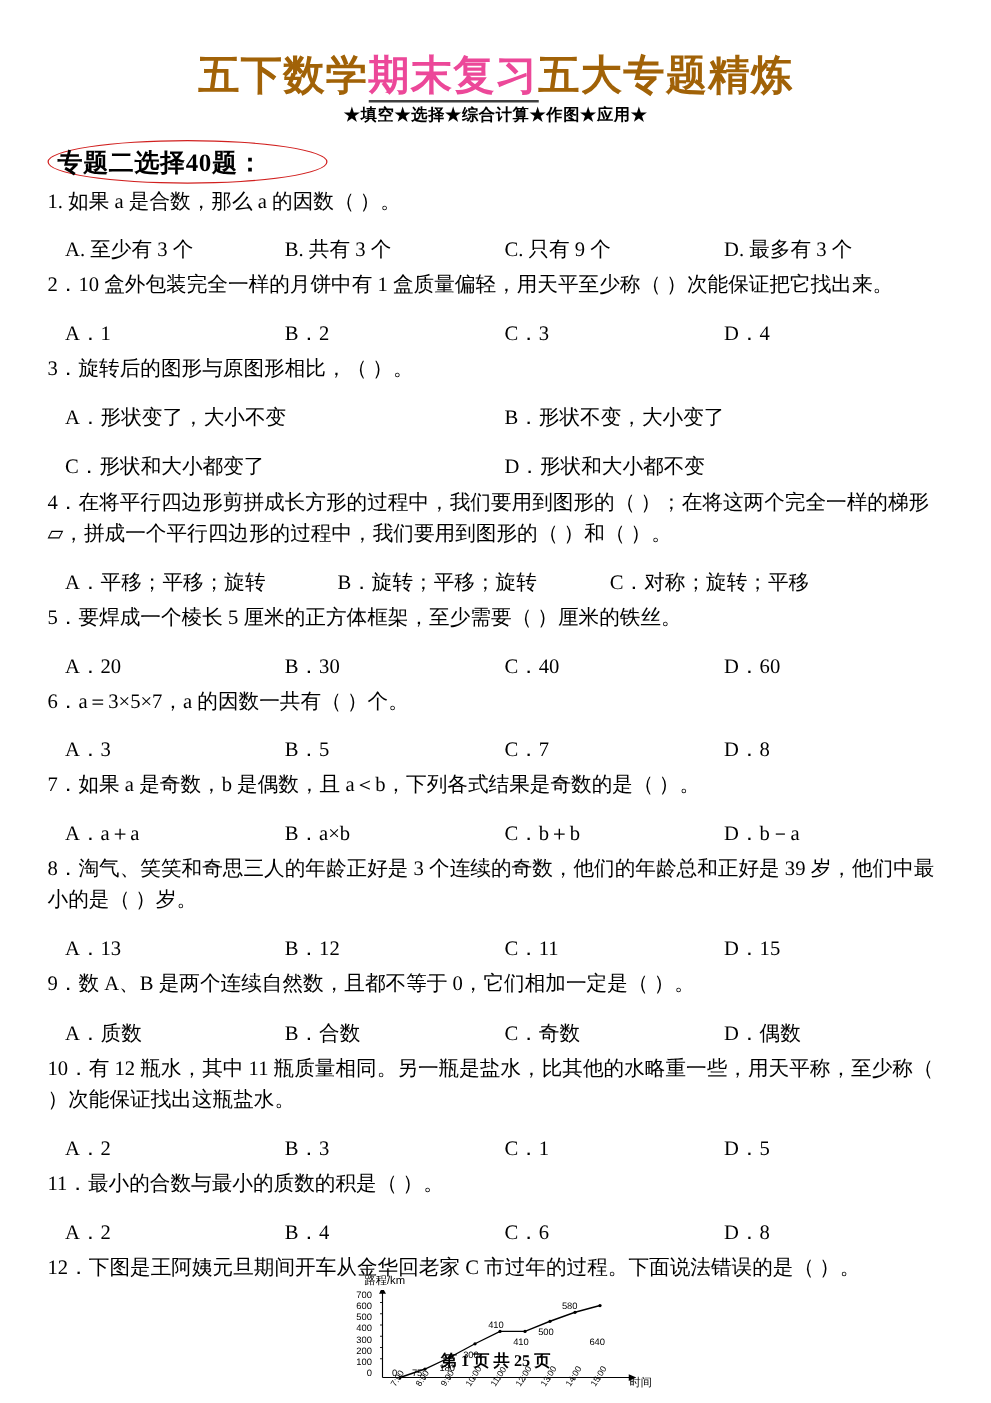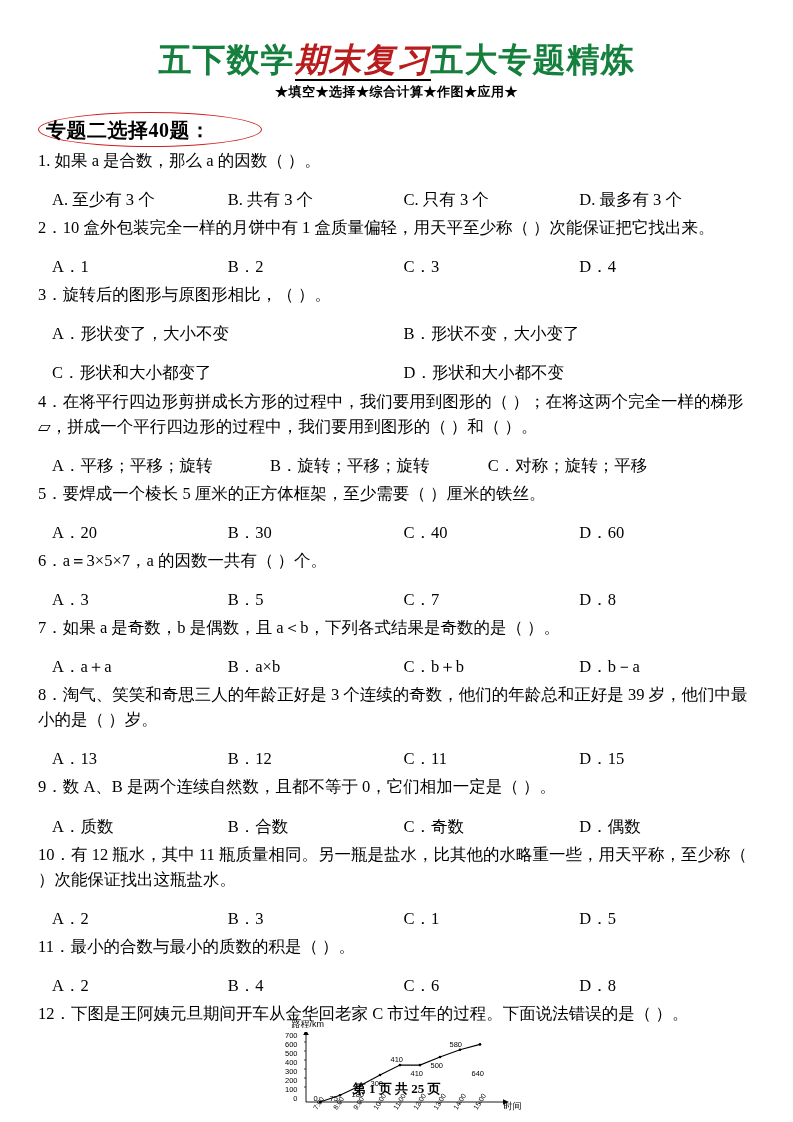--- a/index.html
+++ b/index.html
@@ -24,26 +24,25 @@
   }
   
   .title {
     text-align: center;
     font-size: 33px;
     font-weight: bold;
     letter-spacing: 1px;
     margin-top: 4px;
     white-space: nowrap;
   }
-  .title .plain { color: #15803d; }
+  .title .plain { color: #a16207; }
   .title .hl {
-    color: #b91c1c;
-    border-bottom: 2px solid #000000;
+    color: #ec4899;
+    border-bottom: 2px solid #404040;
     padding-bottom: 1px;
-    font-style: italic;
   }
   .subtitle {
     text-align: center;
     font-size: 13px;
     font-weight: bold;
     margin-top: 0;
     letter-spacing: 0.5px;
   }
   
   .section-head-wrap {
@@ -157,21 +156,21 @@
 
   <div class="section-head-wrap">
     <div class="ellipse"></div>
     <div class="section-head">专题二选择40题：</div>
   </div>
 
   <div class="q">1. 如果 a 是合数，那么 a 的因数（          ）。</div>
   <div class="opts c4">
     <span class="opt">A. 至少有 3 个</span>
     <span class="opt">B. 共有 3 个</span>
-    <span class="opt">C. 只有 3 个</span>
+    <span class="opt">C. 只有 9 个</span>
     <span class="opt">D. 最多有 3 个</span>
   </div>
 
   <div class="q">2．10 盒外包装完全一样的月饼中有 1 盒质量偏轻，用天平至少称（          ）次能保证把它找出来。</div>
   <div class="opts c4">
     <span class="opt">A．1</span>
     <span class="opt">B．2</span>
     <span class="opt">C．3</span>
     <span class="opt">D．4</span>
   </div>

